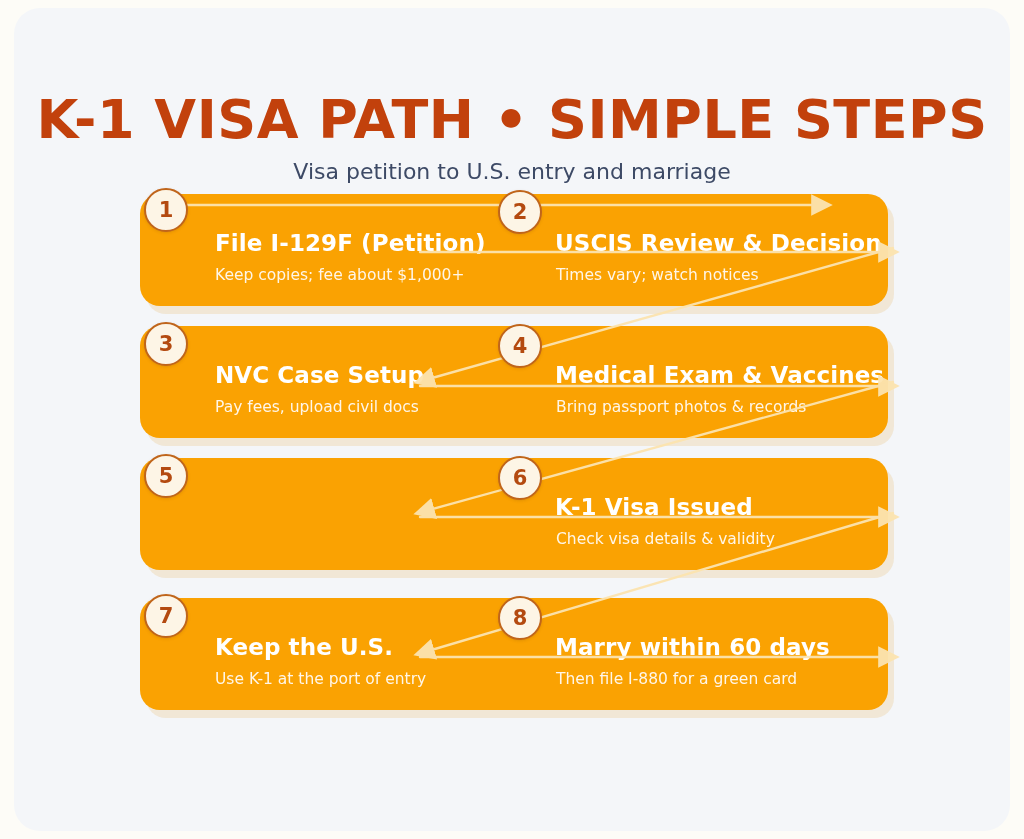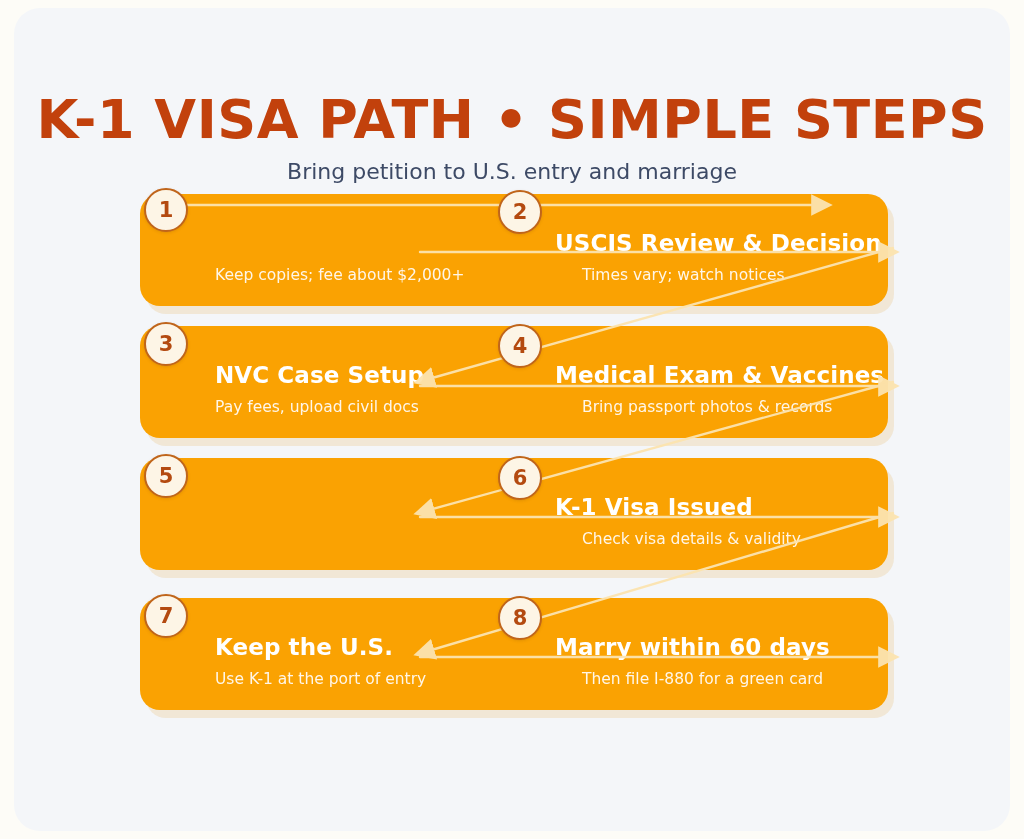--- a/index.html
+++ b/index.html
@@ -120,21 +120,21 @@
 
   .step-desc {
     position: absolute;
     left: 75px;
     top: 72px;
     font-size: 15.5px;
     font-weight: 400;
     color: #FFF6E8;
     white-space: nowrap;
   }
-  .col.right .step-desc { left: 68px; }
+  .col.right .step-desc { left: 42px; }
 
   
   .badge {
     position: absolute;
     width: 44px;
     height: 44px;
     border-radius: 50%;
     background: #FDF5E6;
     border: 2.5px solid #C0651B;
     display: flex;
@@ -158,21 +158,21 @@
     z-index: 5;
   }
 </style>
 </head>
 <body>
 
 <div id="panel"></div>
 
 <div id="header">
   <div id="main-title">K-1 VISA PATH • SIMPLE STEPS</div>
-  <div id="subtitle">Bring petition to U.S. entry and marriage</div>
+  <div id="subtitle">Visa petition to U.S. entry and marriage</div>
 </div>
 
 <div id="stage">
 
   <svg id="connectors" viewBox="0 0 1024 839" xmlns="http://www.w3.org/2000/svg">
     <defs>
       <marker id="ah" markerWidth="9" markerHeight="9" refX="7" refY="4.5" orient="auto" markerUnits="strokeWidth">
         <path d="M0,0 L9,4.5 L0,9 z" fill="#FCE4B0"></path>
       </marker>
     </defs>
@@ -193,21 +193,22 @@
       <path d="M893,513 L418,654"></path>
 
       <path d="M420,657 L895,657"></path>
     </g>
   </svg>
 
   <div class="row-wrap" style="top:194px;">
     <div class="row-shadow"></div>
     <div class="card">
       <div class="col left">
-        <div class="step-desc">Keep copies; fee about $2,000+</div>
+        <div class="step-title">File I-129F (Petition)</div>
+        <div class="step-desc">Keep copies; fee about $1,000+</div>
       </div>
       <div class="col right">
         <div class="step-title">USCIS Review &amp; Decision</div>
         <div class="step-desc">Times vary; watch notices</div>
       </div>
     </div>
   </div>
   <div class="badge" style="left:144px; top:188px;">1</div>
   <div class="badge" style="left:498px; top:190px;">2</div>
 

